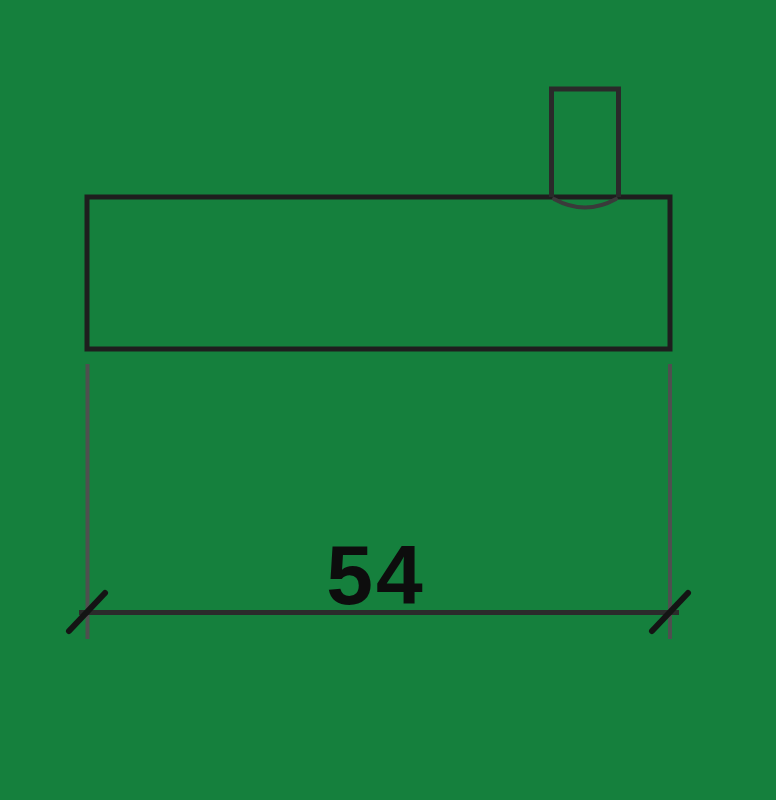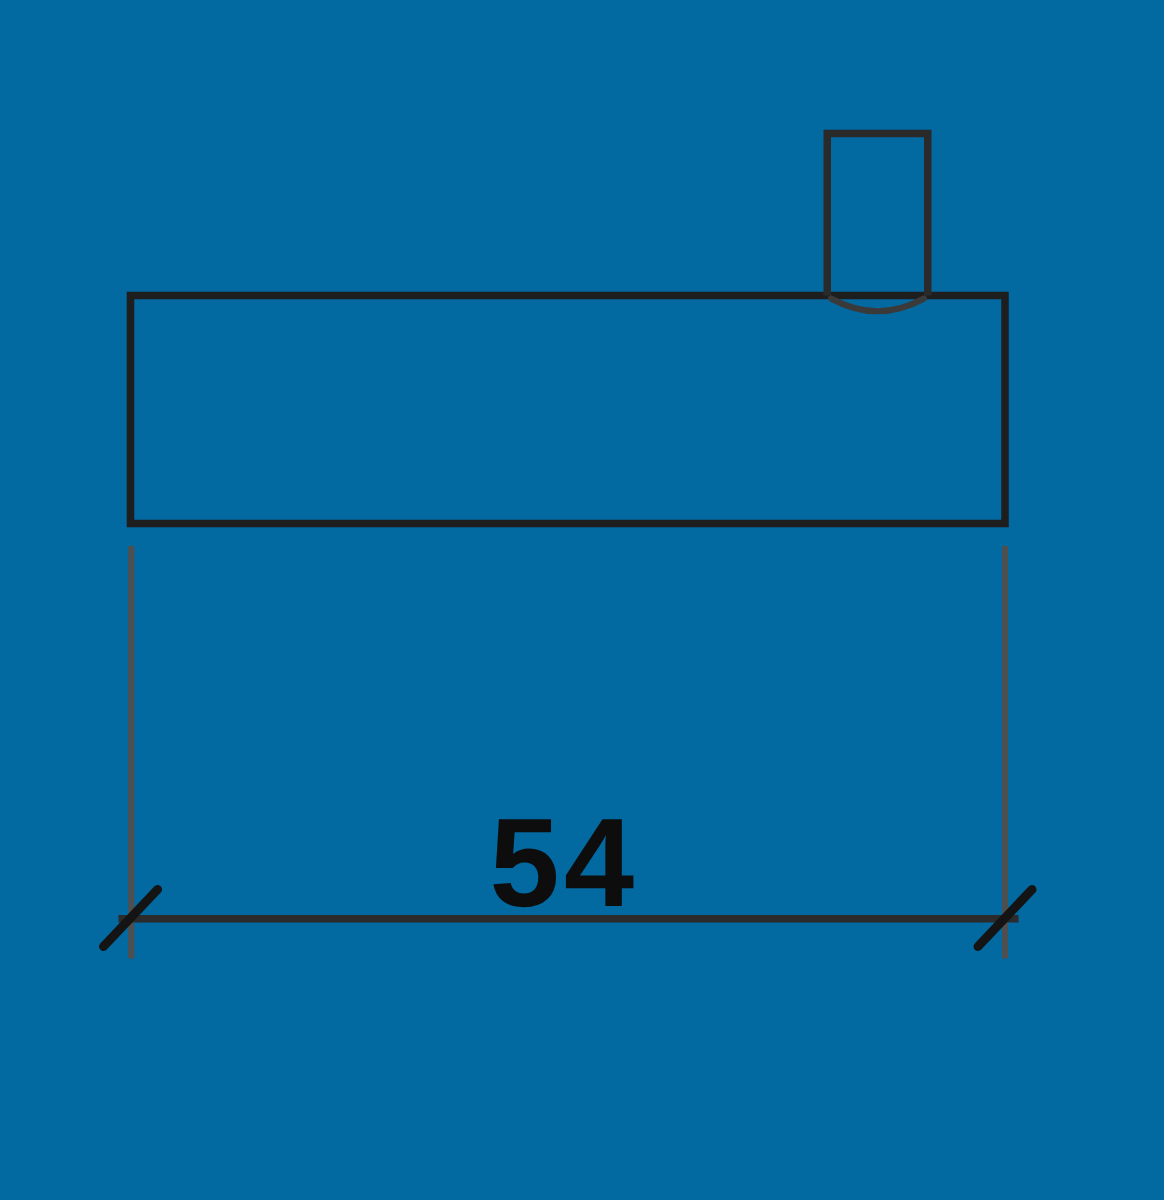--- a/index.html
+++ b/index.html
@@ -4,21 +4,21 @@
 <style>
   html, body {
     margin: 0;
     padding: 0;
     background: #ffffff;
   }
   .canvas {
     position: relative;
     width: 776px;
     height: 800px;
-    background: #0369a1;
+    background: #15803d;
     overflow: hidden;
     font-family: "Liberation Sans", sans-serif;
   }
   svg { display: block; }
   .dim-label {
     font-family: "Liberation Sans", "DejaVu Sans", sans-serif;
     font-size: 84px;
     font-weight: 700;
     letter-spacing: 3px;
   }

